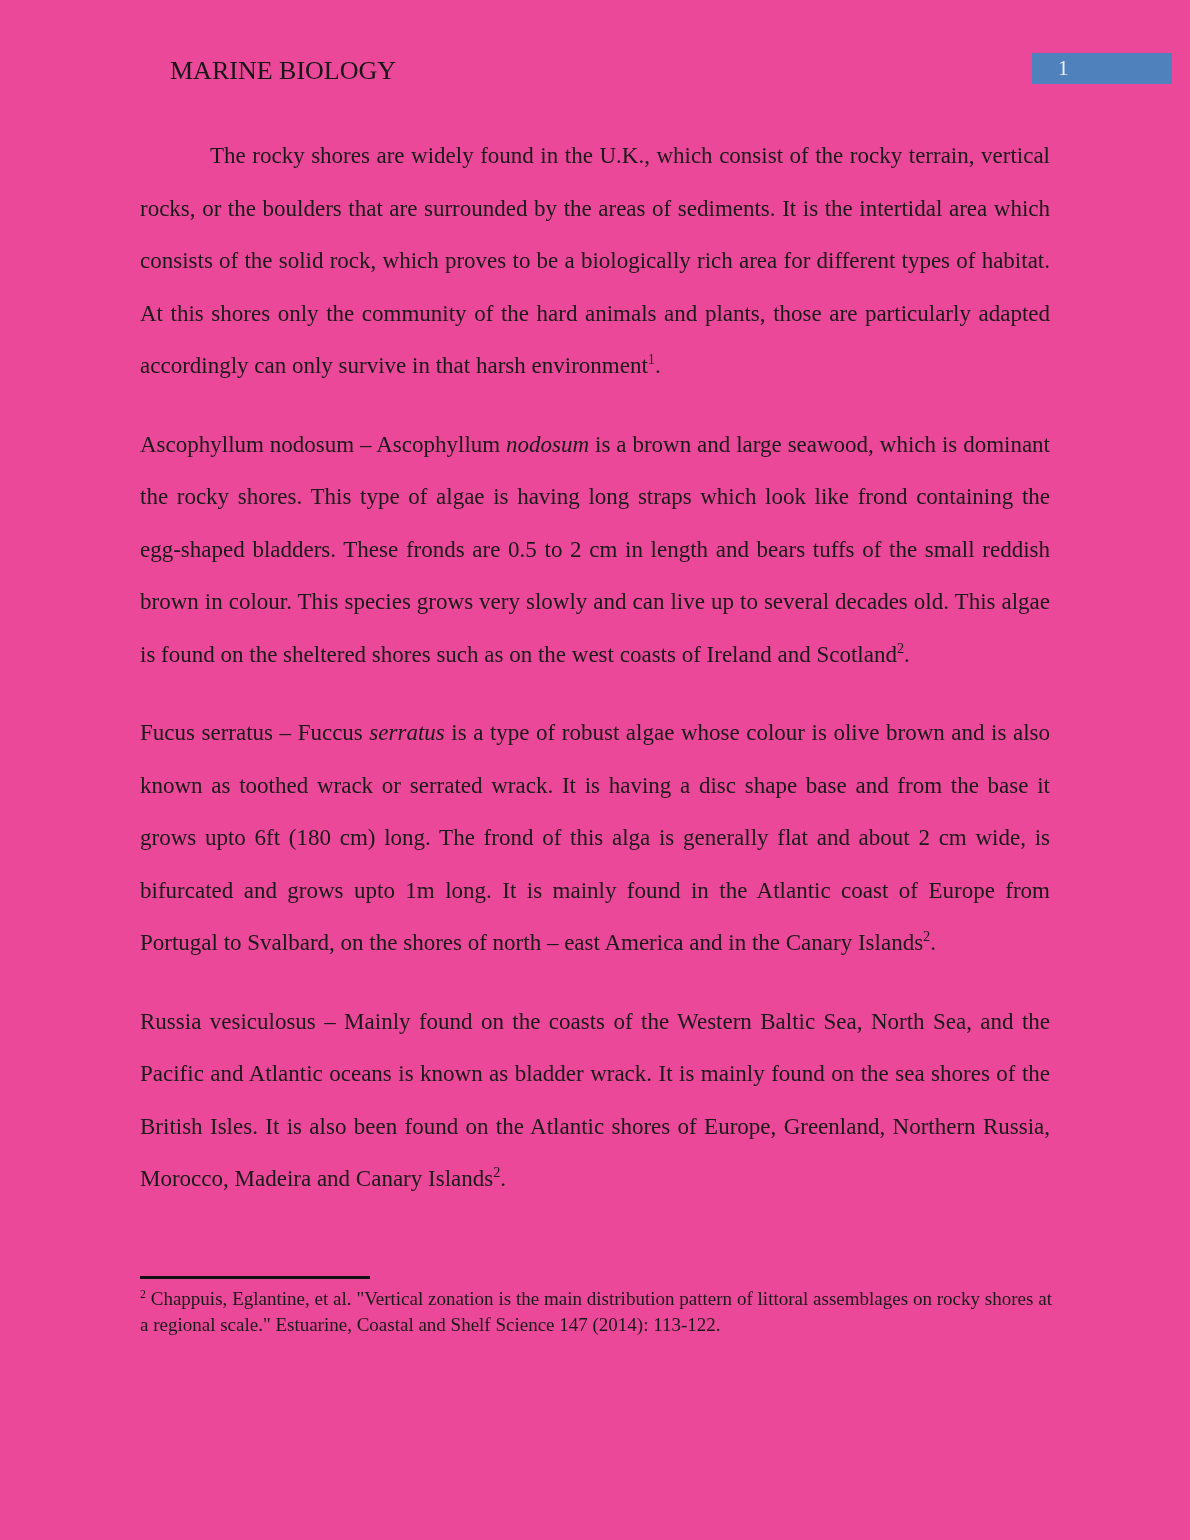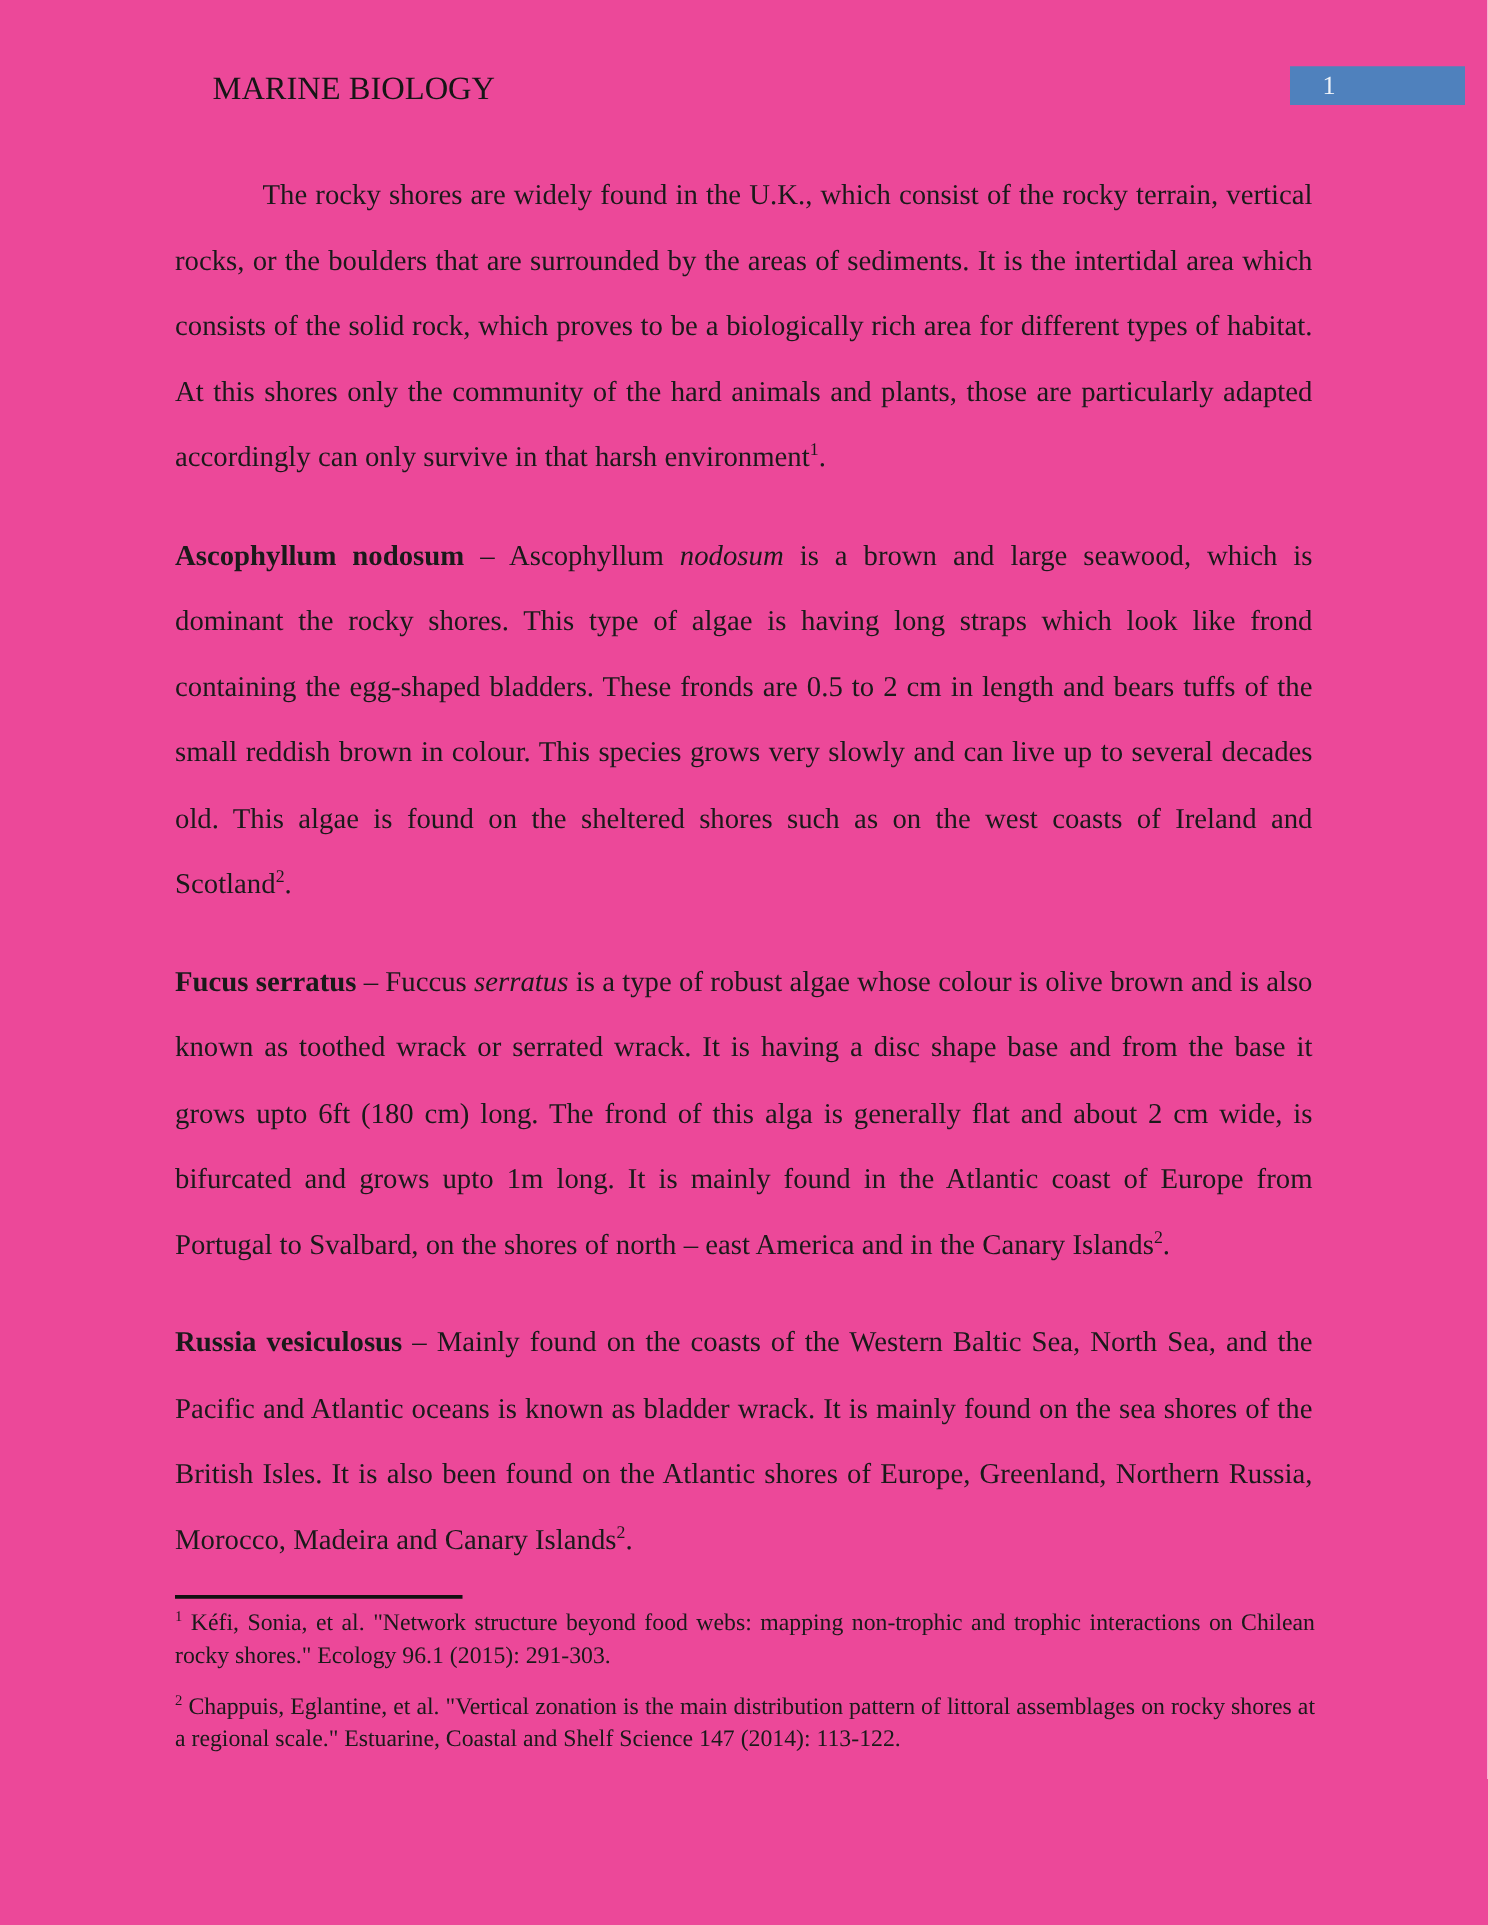--- a/index.html
+++ b/index.html
@@ -51,21 +51,21 @@
   .content p {
     margin: 0 0 26px 0;
     font-size: 23px;
     line-height: 52.5px;
     text-align: justify;
     color: #1a1a1a;
   }
   .content p.indented {
     text-indent: 70px;
   }
-  .content p b { font-weight: bold; }
+  .content p b { font-weight: normal; }
   .content p i { font-style: italic; }
   sup {
     font-size: 0.62em;
     line-height: 0;
     vertical-align: super;
   }
   
   .footnotes {
     position: absolute;
     left: 140px;
@@ -101,18 +101,17 @@
   <main class="content" id="body-content">
       <p class="indented"><span>The rocky shores are widely found in the U.K., which consist of the rocky terrain, vertical rocks, or the boulders that are surrounded by the areas of sediments. It is the intertidal area which consists of the solid rock, which proves to be a biologically rich area for different types of habitat. At this shores only the community of the hard animals and plants, those are particularly adapted accordingly can only survive in that harsh environment</span><sup>1</sup><span>.</span></p>
       <p class=""><b>Ascophyllum nodosum</b><span> – Ascophyllum </span><i>nodosum</i><span> is a brown and large seawood, which is dominant the rocky shores. This type of algae is having long straps which look like frond containing the egg-shaped bladders. These fronds are 0.5 to 2 cm in length and bears tuffs of the small reddish brown in colour. This species grows very slowly and can live up to several decades old. This algae is found on the sheltered shores such as on the west coasts of Ireland and Scotland</span><sup>2</sup><span>.</span></p>
       <p class=""><b>Fucus serratus</b><span> – Fuccus </span><i>serratus</i><span> is a type of robust algae whose colour is olive brown and is also known as toothed wrack or serrated wrack. It is having a disc shape base and from the base it grows upto 6ft (180 cm) long. The frond of this alga is generally flat and about 2 cm wide, is bifurcated and grows upto 1m long. It is mainly found in the Atlantic coast of Europe from Portugal to Svalbard, on the shores of north – east America and in the Canary Islands</span><sup>2</sup><span>.</span></p>
       <p class=""><b>Russia vesiculosus</b><span> – Mainly found on the coasts of the Western Baltic Sea, North Sea, and the Pacific and Atlantic oceans is known as bladder wrack. It is mainly found on the sea shores of the British Isles. It is also been found on the Atlantic shores of Europe, Greenland, Northern Russia, Morocco, Madeira and Canary Islands</span><sup>2</sup><span>.</span></p>
     </main>
 
   <footer class="footnotes">
     <div class="fn-sep" style="background: rgb(17, 17, 17);"></div>
     <div id="fn-list">
-        <div class="footnote"><sup>1</sup><span> Kéfi, Sonia, et al. "Network structure beyond food webs: mapping non-trophic and trophic interactions on Chilean rocky shores." Ecology 96.1 (2015): 291-303.</span></div>
         <div class="footnote"><sup>2</sup><span> Chappuis, Eglantine, et al. "Vertical zonation is the main distribution pattern of littoral assemblages on rocky shores at a regional scale." Estuarine, Coastal and Shelf Science 147 (2014): 113-122.</span></div>
       </div>
   </footer>
 
 </div>
 
 </body></html>

